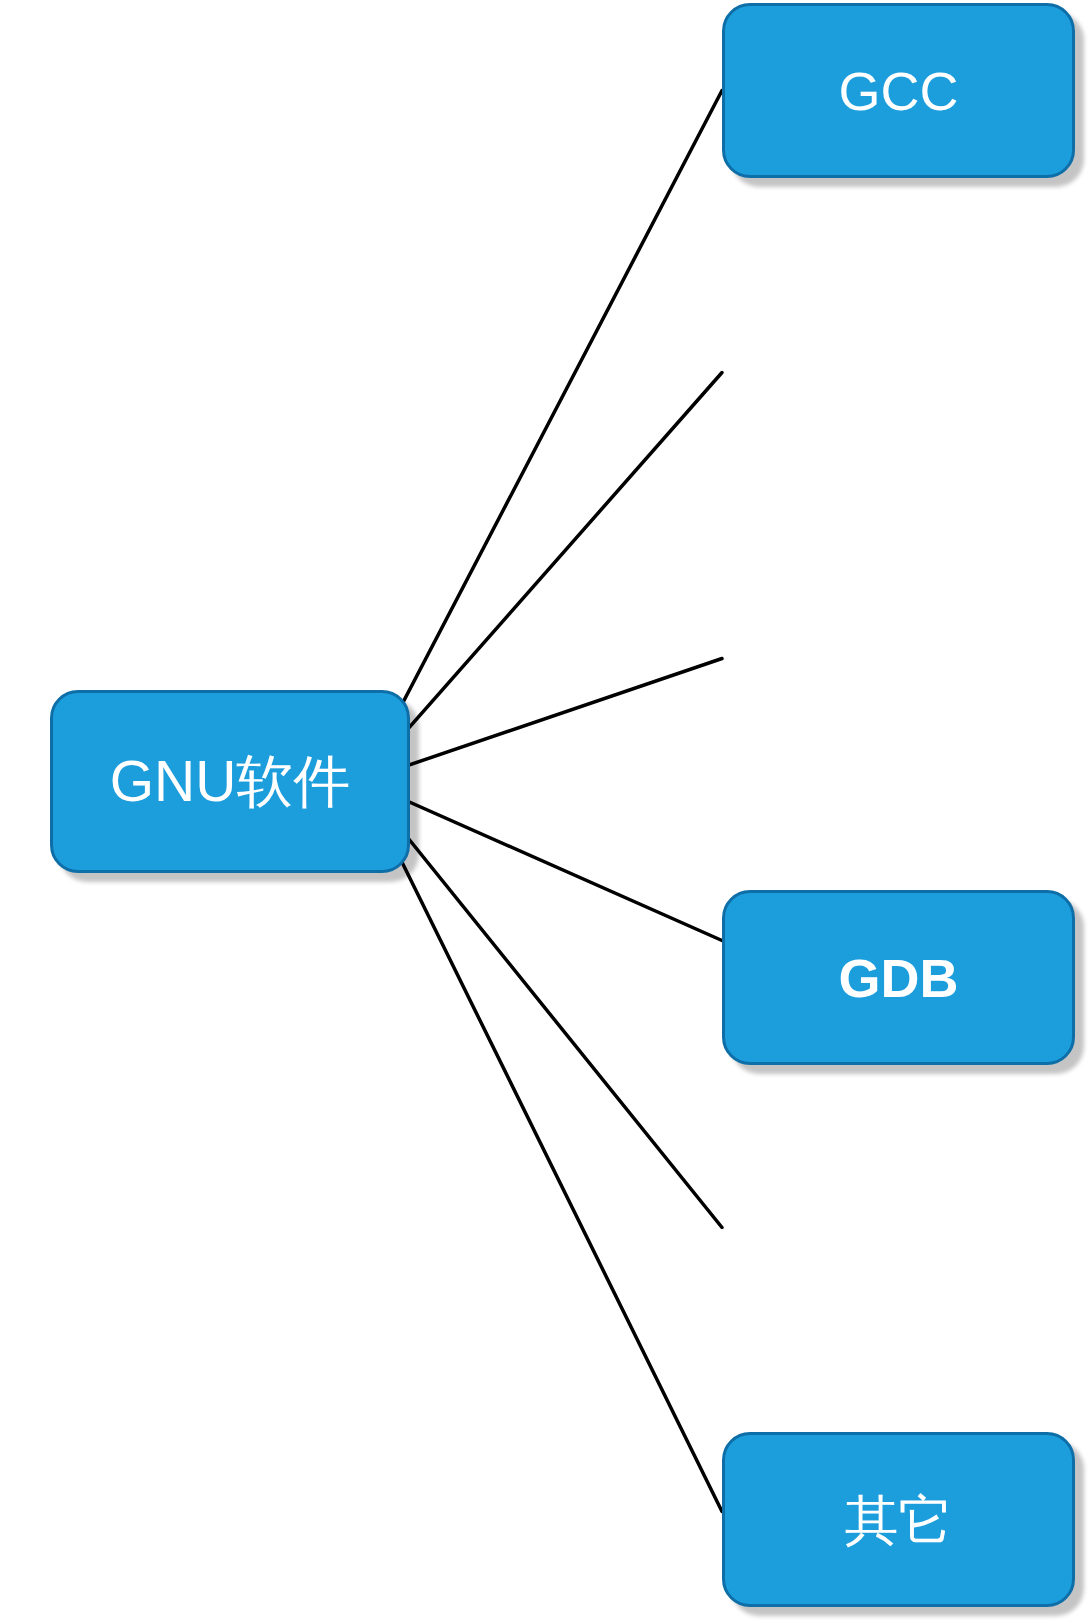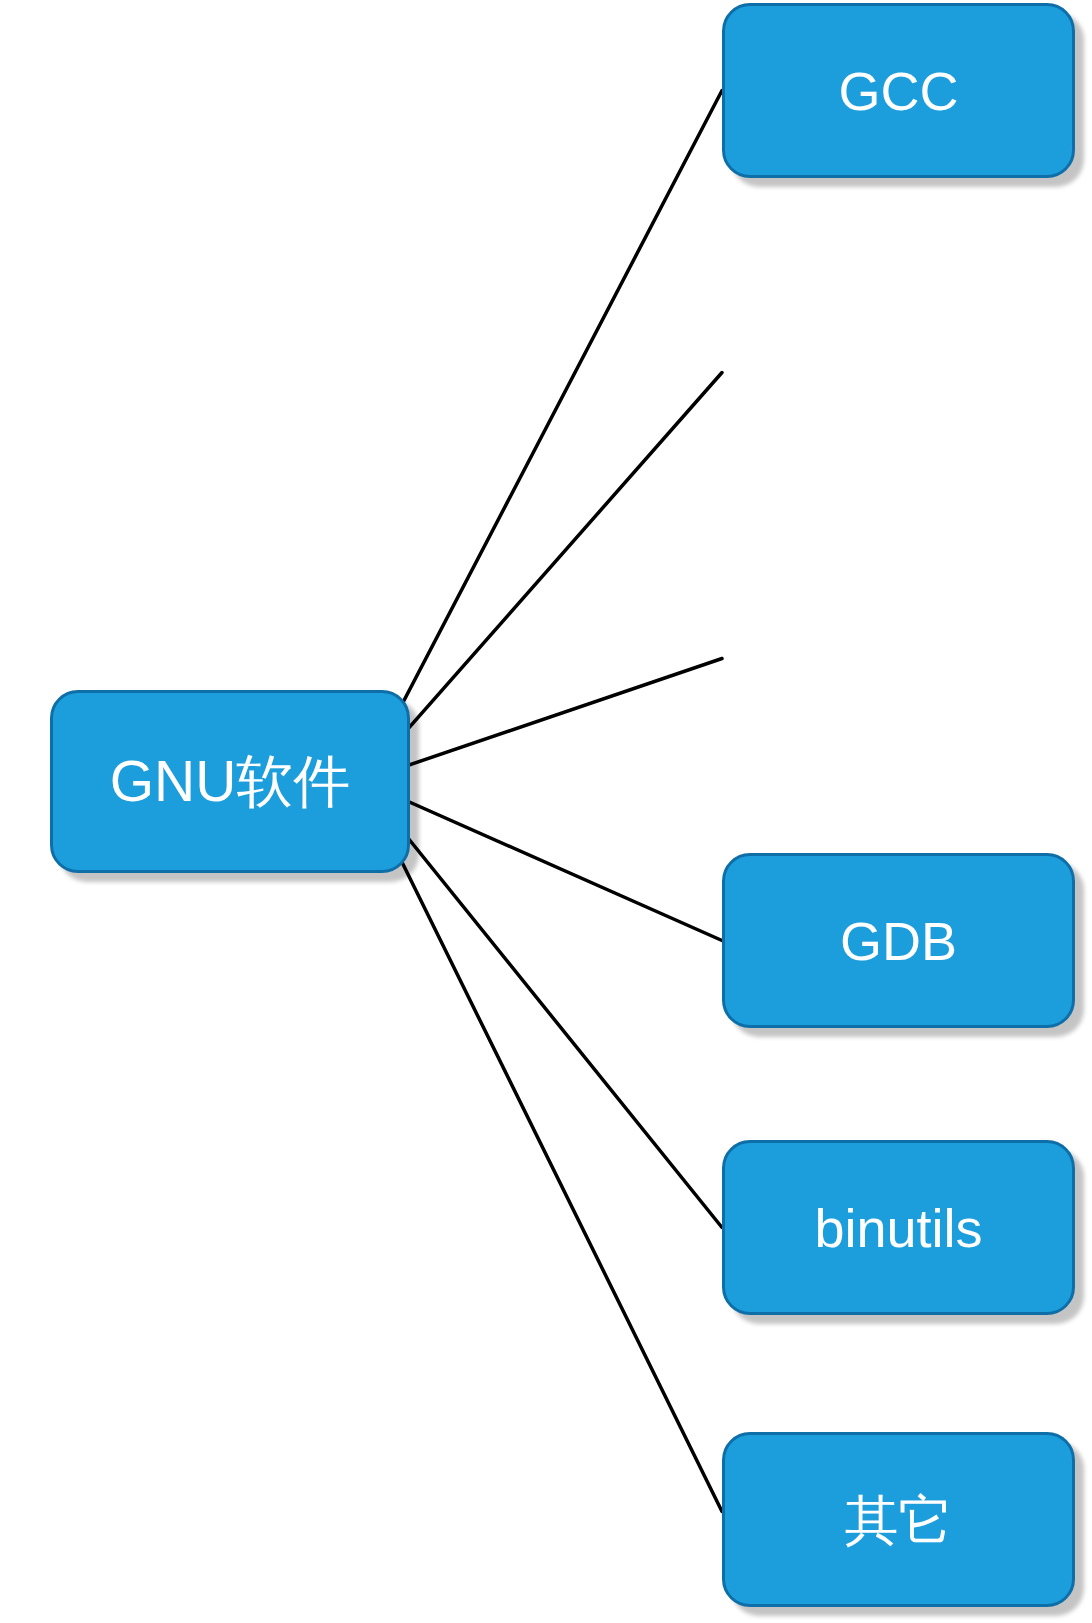--- a/index.html
+++ b/index.html
@@ -60,21 +60,21 @@
   }
   .child-node {
     left: 722px;
     width: 353px;
     height: 175px;
     font-size: 54px;
   }
   .pos-0 { top: 3px; }
   .pos-1 { top: 285px; }
   .pos-2 { top: 571px; }
-  .pos-3 { top: 853px; }
+  .pos-3 { top: 890px; font-weight: bold; }
   .pos-4 { top: 1140px; }
   .pos-5 { top: 1424px; margin-top: 8px; }
 </style>
 </head>
 <body>
 
 <div class="canvas">
 
   <svg class="connectors" viewBox="0 0 1092 1623" xmlns="http://www.w3.org/2000/svg" aria-hidden="true">
     <line x1="362" y1="781" x2="722" y2="90.5"></line>
@@ -92,21 +92,18 @@
   <div class="node child-node pos-0">
     <span class="node-label">GCC</span>
   </div>
 
 
 
   <div class="node child-node pos-3">
     <span class="node-label">GDB</span>
   </div>
 
-  <div class="node child-node pos-4">
-    <span class="node-label">binutils</span>
-  </div>
 
   <div class="node child-node pos-5">
     <span class="node-label">其它</span>
   </div>
 
 </div>
 
 </body></html>

